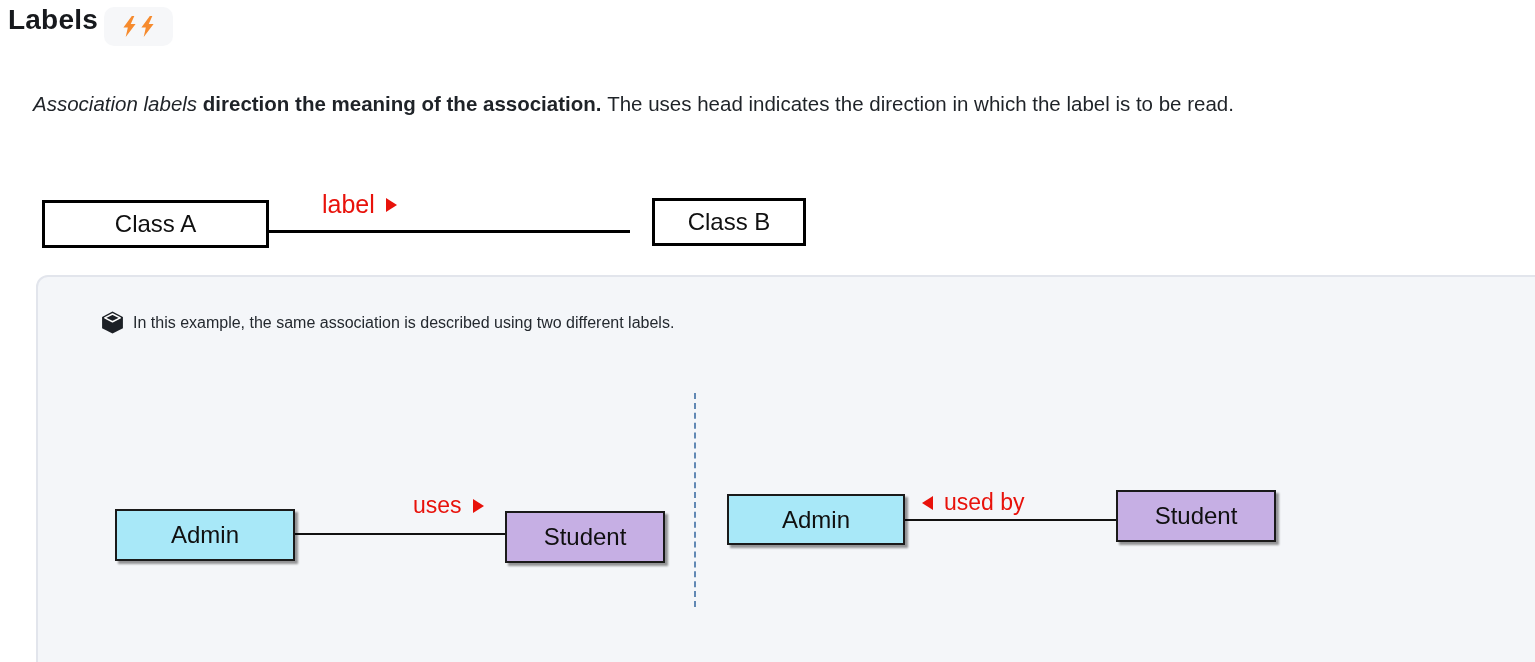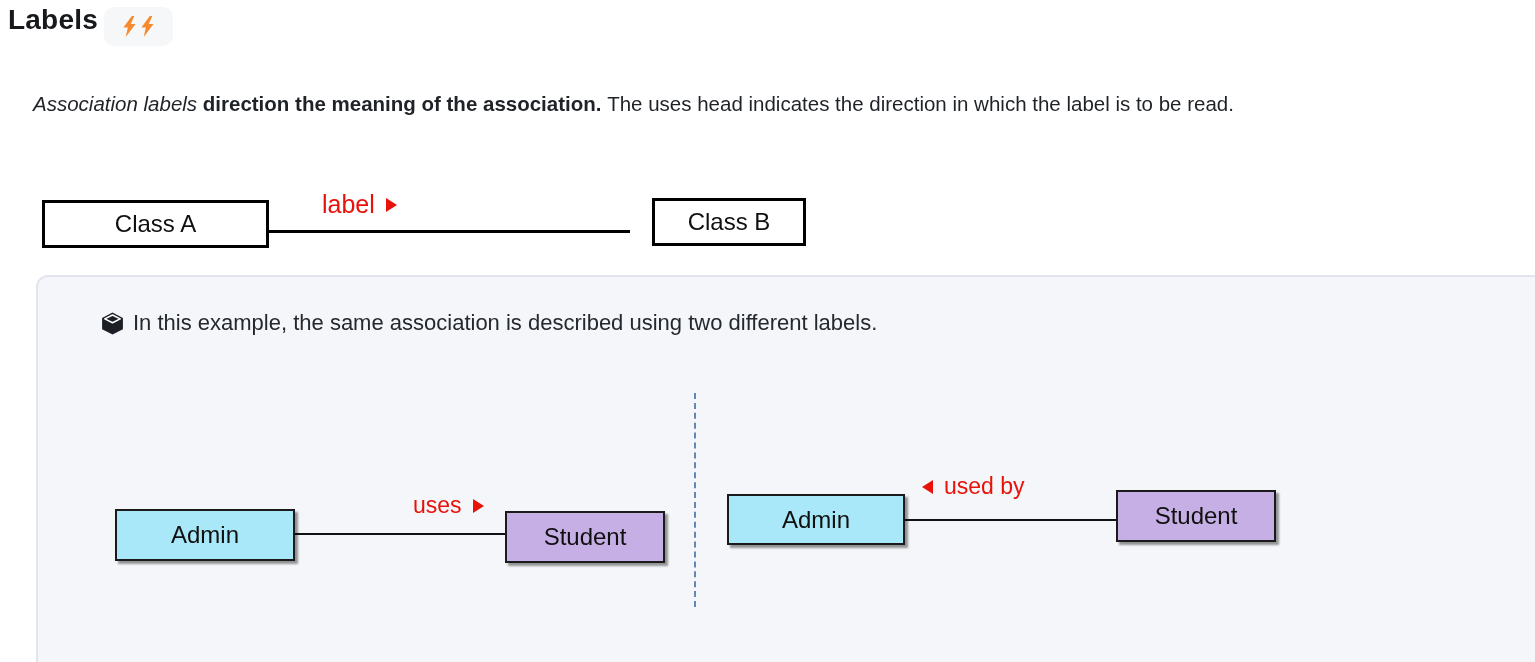--- a/index.html
+++ b/index.html
@@ -49,21 +49,21 @@
     border-top:7px solid transparent; border-bottom:7px solid transparent;
   }
   
   .example-card {
     position:absolute; left:36px; top:275px; width:1560px; height:430px;
     background:#f4f6f9; border:2px solid #e2e5ec; border-radius:12px;
   }
   .example-header {
     position:absolute; left:62px; top:33px;
     display:flex; align-items:center; gap:8px;
-    font-size:22px; color:#24292f;
+    font-size:16px; color:#24292f;
   }
   .cube-svg { width:25px; height:25px; display:block; flex:0 0 auto; }
   .mini-box {
     position:absolute; display:flex; align-items:center; justify-content:center;
     border:2px solid #1a1a1a; font-size:24px; color:#101010;
     box-shadow:2.5px 2.5px 2px rgba(0,0,0,0.40);
   }
   .mini-box.admin   { background:#a8e8f8; }
   .mini-box.student { background:#c6afe4; }
   .mini-line { position:absolute; height:2px; background:#111111; }
@@ -132,20 +132,20 @@
     <div class="divider-dashed"></div>
 
     <div>
       <div class="mini-line" style="left:867px; top:242px; width:211px;"></div>
       <div class="mini-box admin" style="left:689px; top:217px; width:178px; height:51px;">
         <span>Admin</span>
       </div>
       <div class="mini-box student" style="left:1078px; top:213px; width:160px; height:52px;">
         <span>Student</span>
       </div>
-      <div class="assoc-label mini-label" style="left:884px; top:196px;">
+      <div class="assoc-label mini-label" style="left:884px; top:212px;">
         <span class="tri-left"></span>
         <span>used by</span>
       </div>
     </div>
 
   </div>
 </div>
 
 </body></html>

